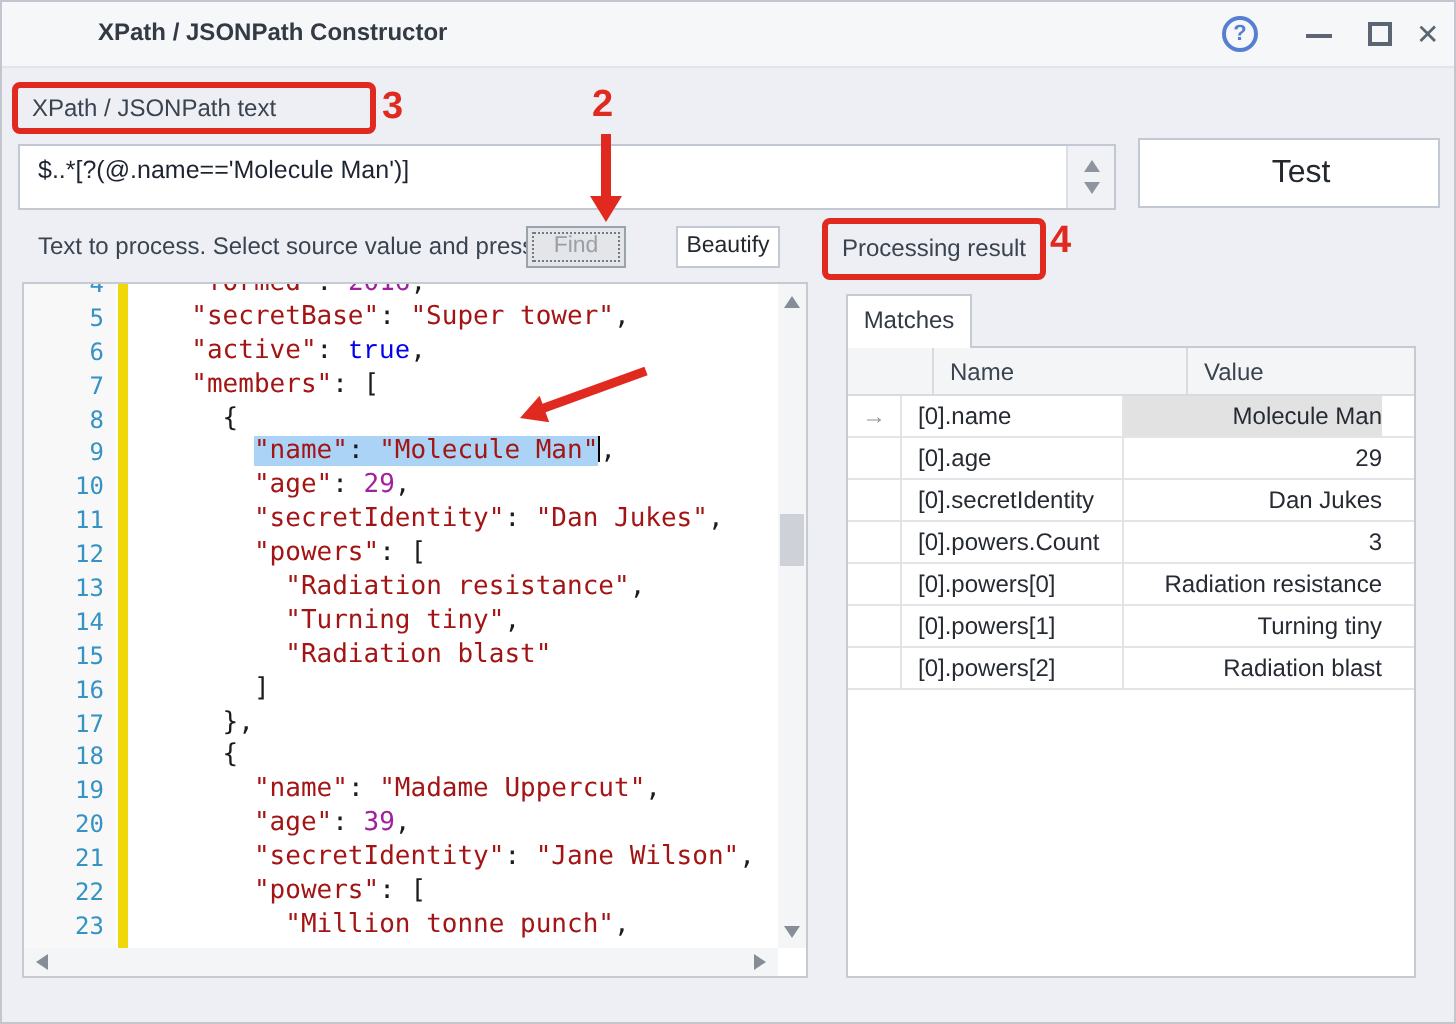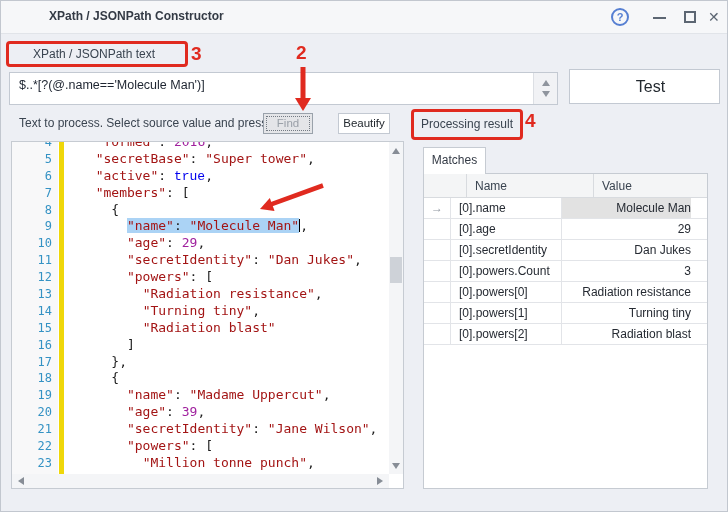--- a/index.html
+++ b/index.html
@@ -22,21 +22,21 @@
     border:2px solid #567fd2; border-radius:50%;
     color:#567fd2; font-size:11px; font-weight:bold; text-align:center; line-height:14px;
   }
   .ctl { position:absolute; top:0; width:26px; height:33px; cursor:default; }
   .ctl-min  { left:646px; } .ctl-max { left:676px; } .ctl-close { left:702px; }
   .min-bar { position:absolute; left:6px; top:16px; width:13px; height:2px; background:#5c6673; }
   .max-box { position:absolute; left:7px; top:10px; width:12px; height:12px; border:2px solid #5c6673; }
   .close-x { position:absolute; left:5px; top:8px; font-size:14px; color:#5c6673; }
   
   .red-box { position:absolute; border:3px solid #e02a1f; border-radius:4px; background:transparent; }
-  .lbl-xpath { left:5px; top:40px; width:182px; height:26px; font-size:12px; color:#3a4450; line-height:20px; padding-left:24px; }
+  .lbl-xpath { left:5px; top:40px; width:182px; height:26px; font-size:12px; color:#3a4450; line-height:20px; padding-left:7px; }
   .step-num { position:absolute; color:#e02a1f; font-size:19px; font-weight:bold; font-family:"Liberation Sans",sans-serif; }
   .step-3 { left:190px; top:42px; }
   .step-2 { left:295px; top:41px; }
   .step-4 { left:524px; top:109px; }
   .step-1 { left:326px; top:158px; }
   .xpath-wrap {
     position:absolute; left:8px; top:71px; width:549px; height:33px;
     background:#fff; border:1px solid #c3c9d2;
   }
   .xpath-input {

